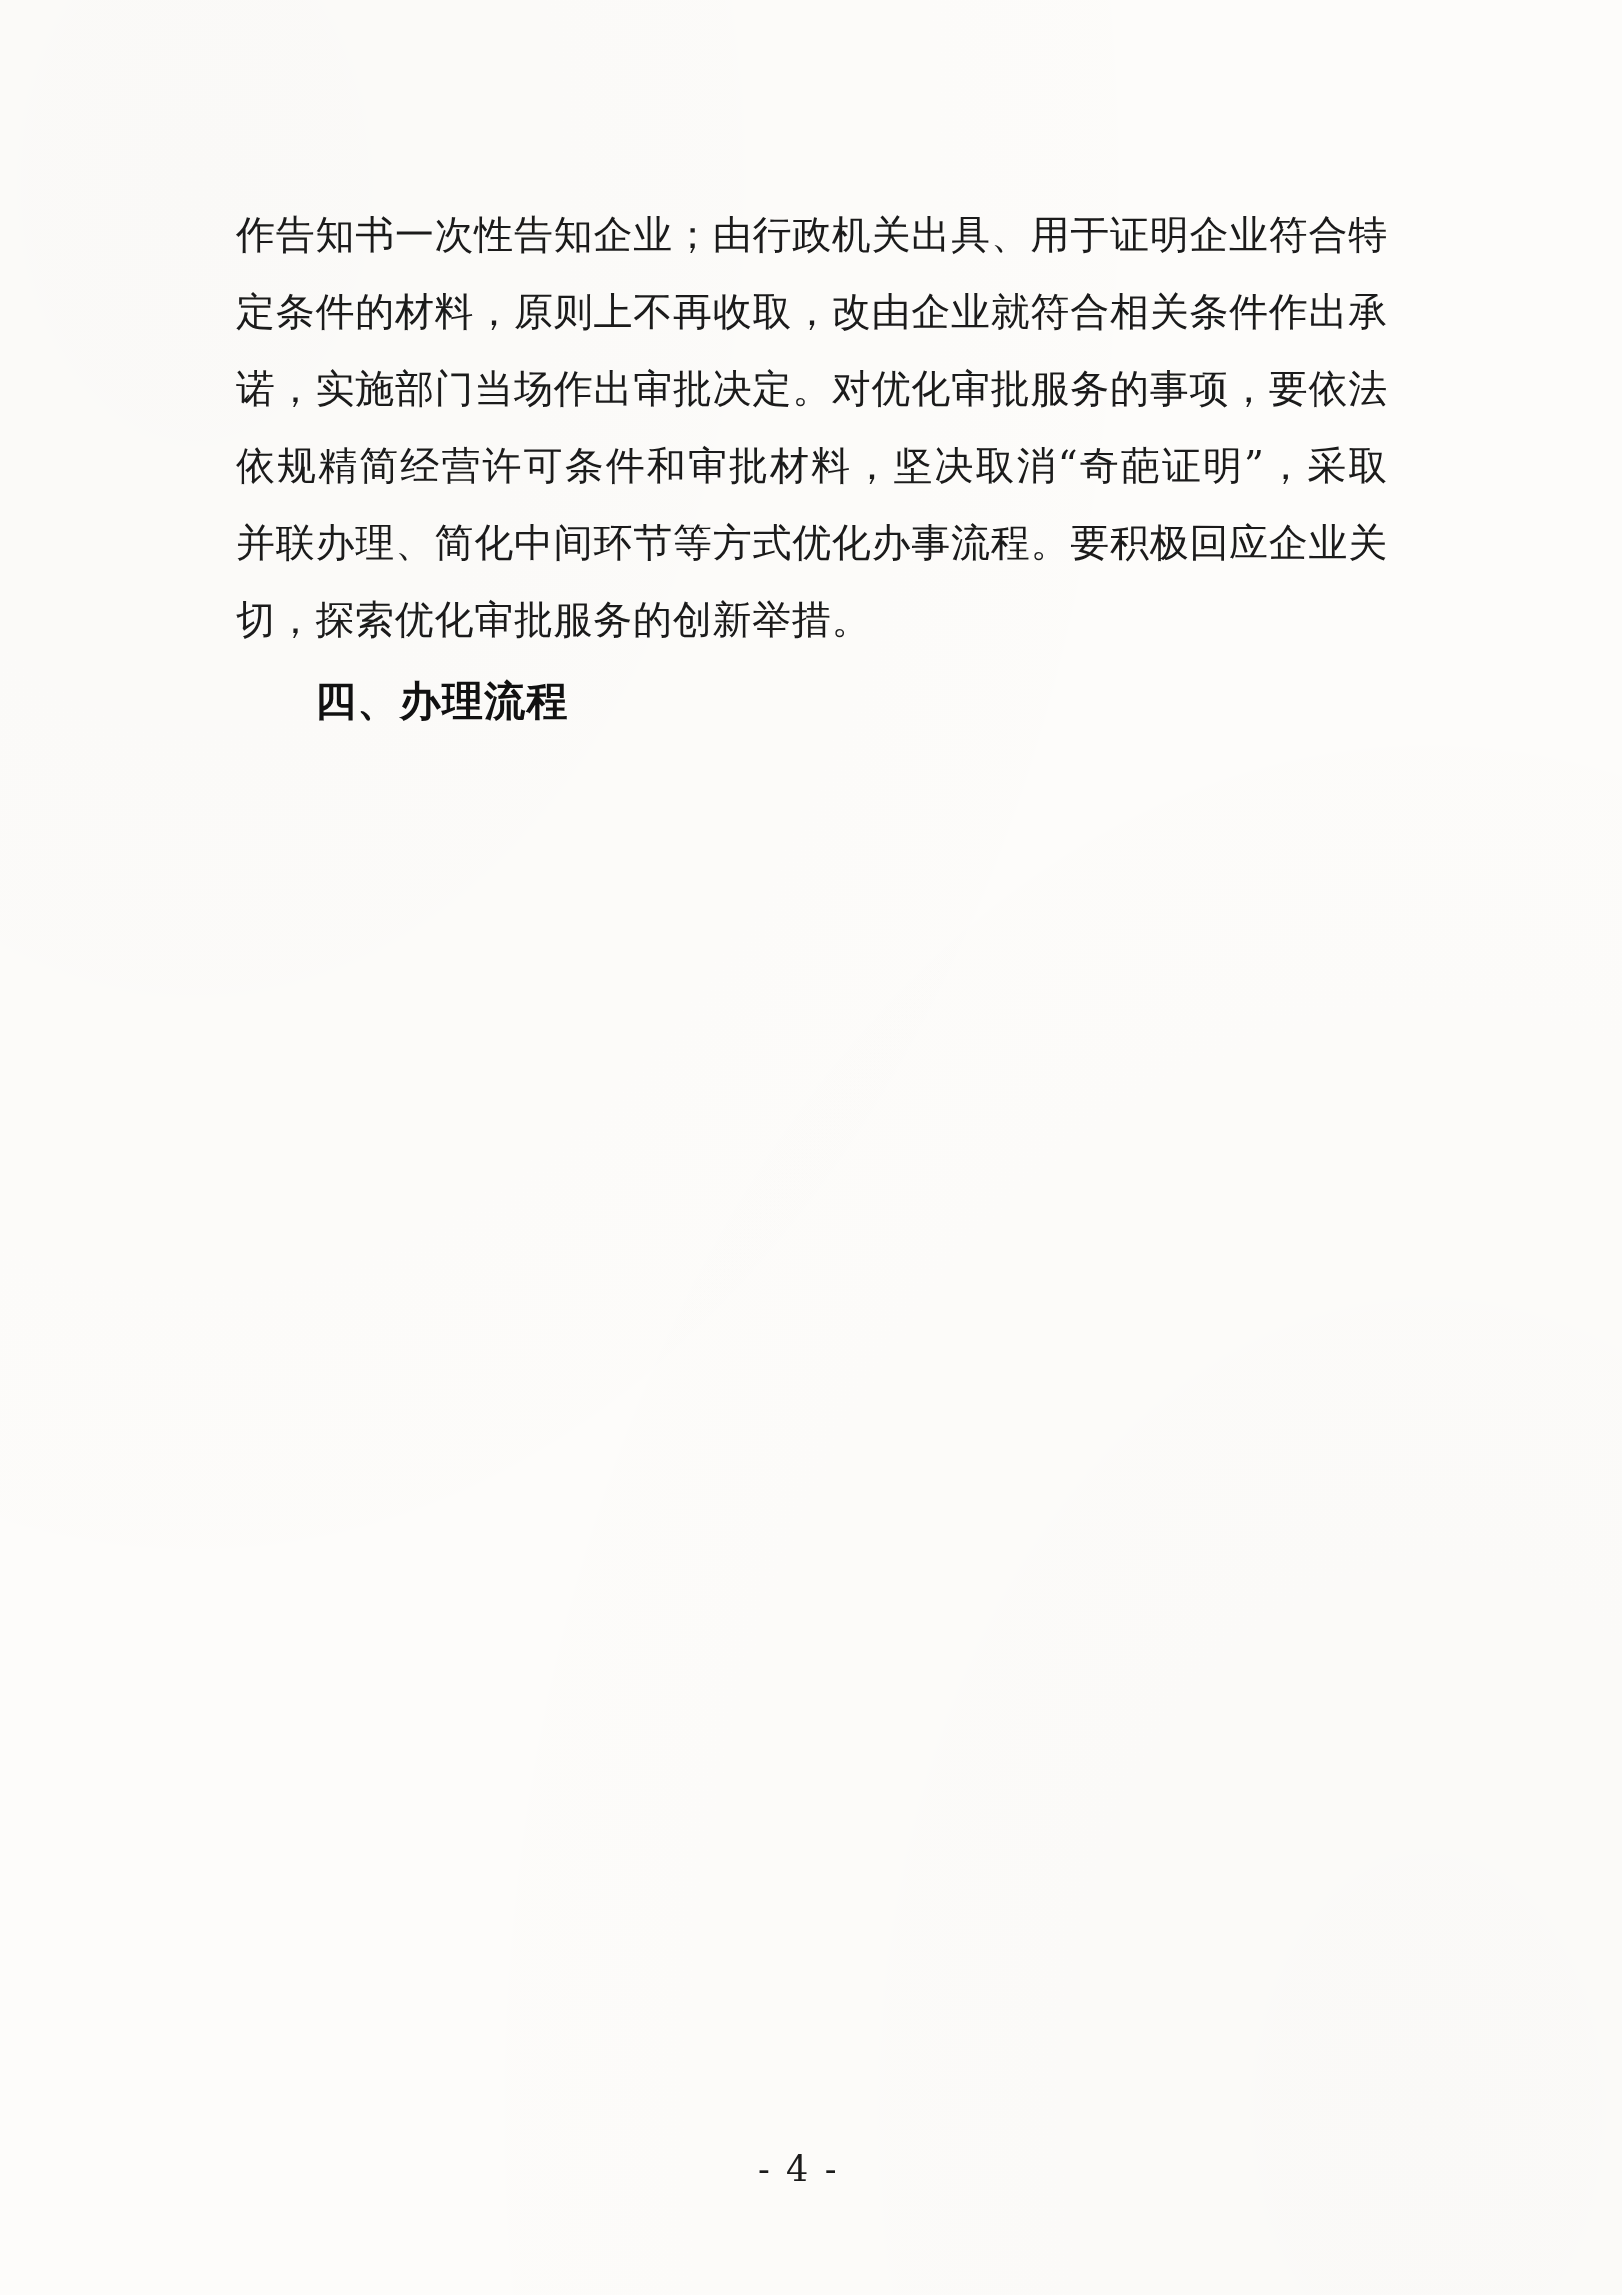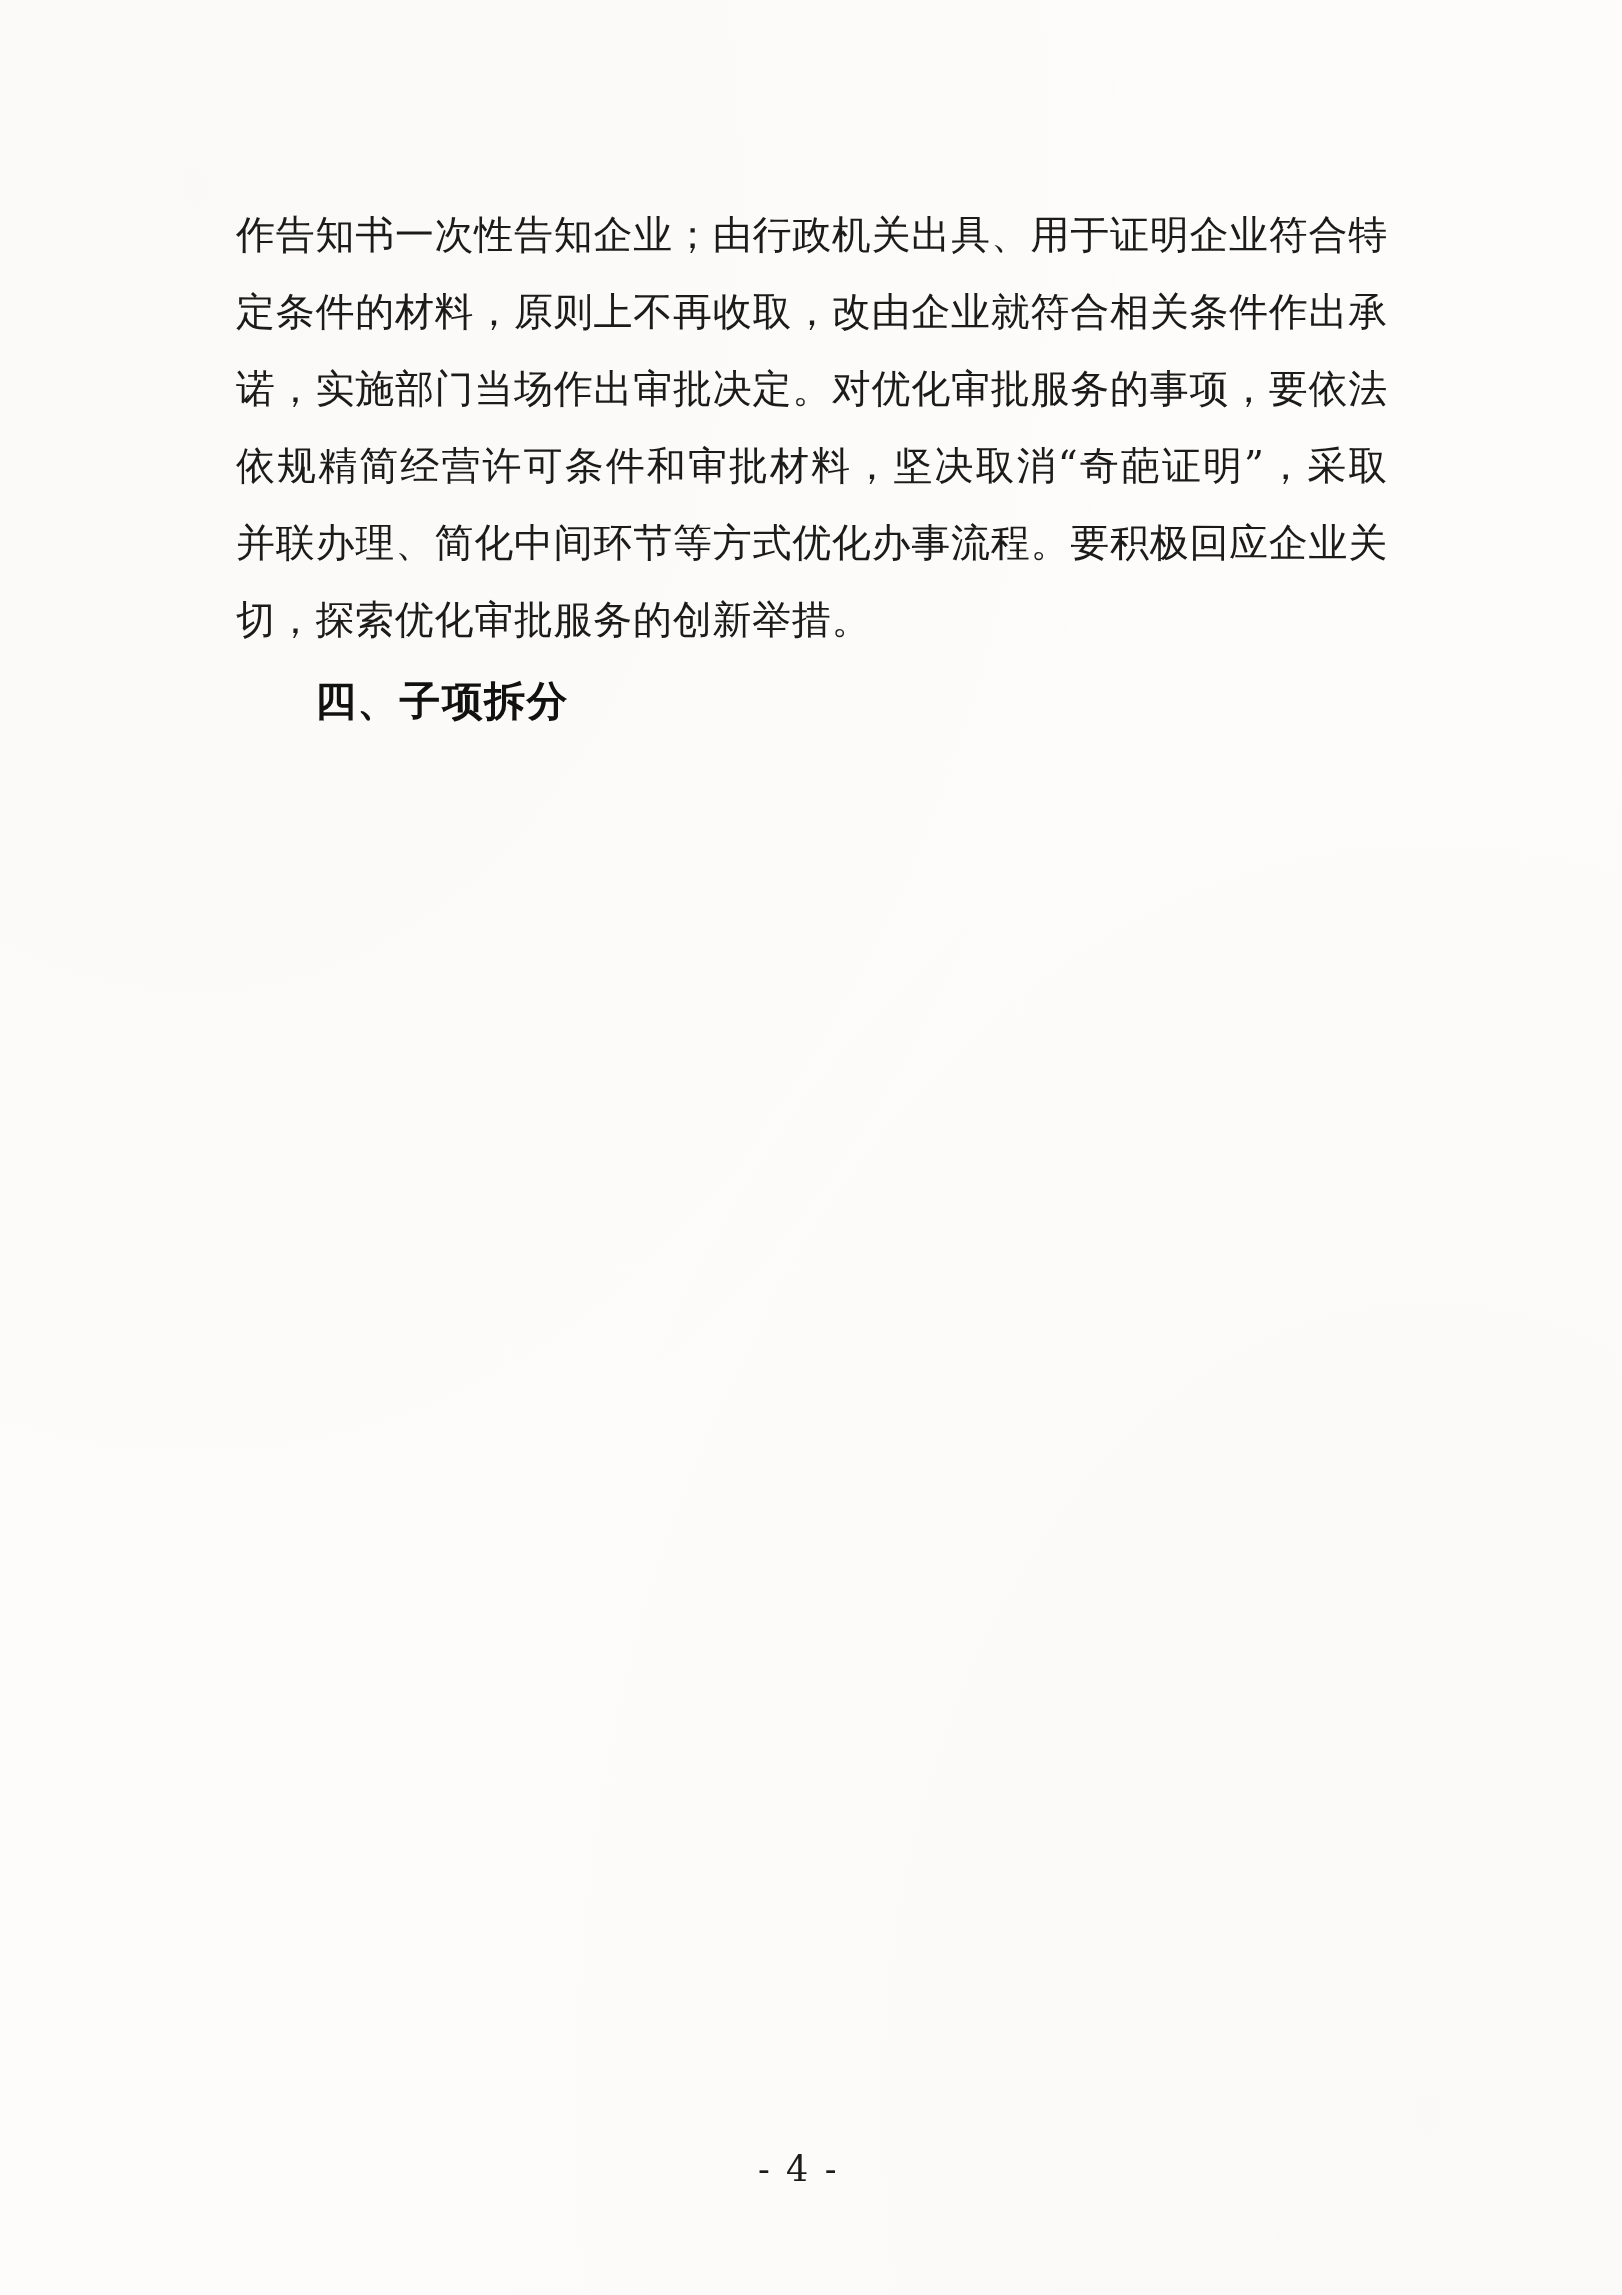--- a/index.html
+++ b/index.html
@@ -70,18 +70,18 @@
 </head>
 <body>
 
 <div class="page">
   <div class="paper-texture"></div>
 
   <div class="content">
     <p class="para">作告知书一次性告知企业；由行政机关出具、用于证明企业符合特定条件的材料，原则上不再收取，改由企业就符合相关条件作出承诺，实施部门当场作出审批决定。对优化审批服务的事项，要依法依规精简经营许可条件和审批材料，坚决取消“奇葩证明”，采取并联办理、简化中间环节等方式优化办事流程。要积极回应企业关切，探索优化审批服务的创新举措。</p>
     <div class="spacer-sm"></div>
     <div class="spacer-sm"></div>
-    <p class="heading">四、子项拆分</p>
+    <p class="heading">四、办理流程</p>
   </div>
 
   <div class="page-number">- 4 -</div>
 </div>
 
 
 </body></html>

